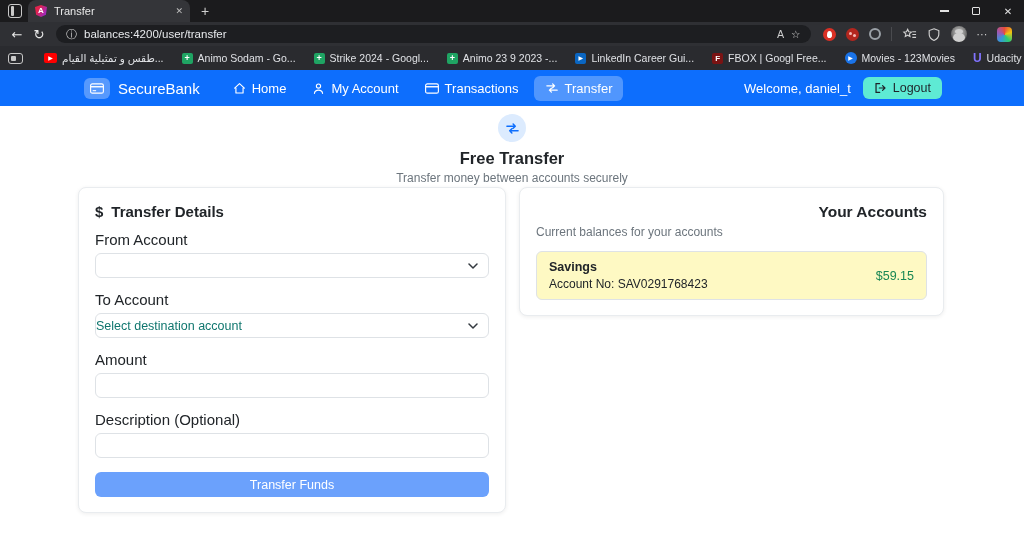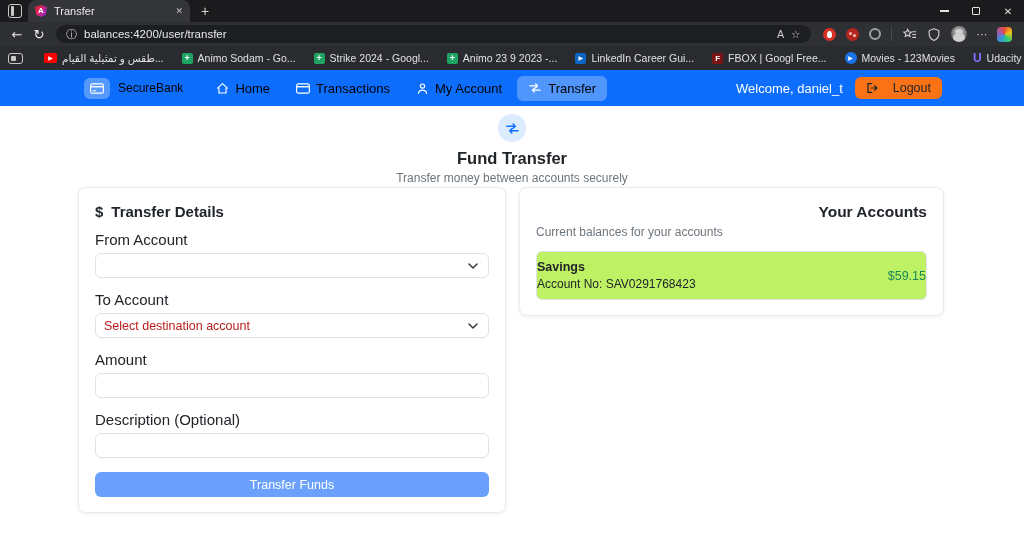--- a/index.html
+++ b/index.html
@@ -48,48 +48,48 @@
   .ico-sheet { width:11px; height:11px; background:#1fa463; border-radius:2px; color:#fff; font-size:9px; font-weight:bold; line-height:11px; text-align:center; }
   .ico-li { width:11px; height:11px; background:#0a66c2; border-radius:2px; color:#fff; font-size:6px; line-height:11px; text-align:center; }
   .ico-fbox { width:11px; height:11px; background:#7a1313; border-radius:2px; color:#fff; font-size:8px; font-weight:bold; line-height:11px; text-align:center; }
   .ico-mov { width:12px; height:12px; background:#1a73e8; border-radius:50%; color:#fff; font-size:6px; line-height:12px; text-align:center; }
   .ico-uda { color:#8173ff; font-size:12px; font-weight:bold; line-height:12px; }
 
   
   .navbar { position:absolute; top:70px; left:0; width:1024px; height:36px; background:#0d6efd; display:flex; align-items:center; padding:0 82px 0 84px; color:#fff; }
   .brand { display:flex; align-items:center; gap:8px; margin-right:22px; }
   .brand-badge { width:26px; height:21px; background:rgba(255,255,255,.3); border-radius:6px; display:flex; align-items:center; justify-content:center; }
-  .brand-name { font-size:12px; font-weight:500; color:#000000; }
-  .nav-item { display:flex; align-items:center; gap:6px; font-size:13px; color:#000000; padding:5px 11px; border-radius:6px; margin-right:4px; }
+  .brand-name { font-size:15px; font-weight:500; color:#ffffff; }
+  .nav-item { display:flex; align-items:center; gap:6px; font-size:13px; color:#ffffff; padding:5px 11px; border-radius:6px; margin-right:4px; }
   .nav-item.active { background:rgba(255,255,255,.28); }
   .nav-right { margin-left:auto; display:flex; align-items:center; gap:12px; }
   .welcome { font-size:13px; color:#ffffff; }
-  .logout-btn { background:#f97316; color:#1f2329; border-radius:6px; padding:4px 11px; display:flex; align-items:center; gap:14px; font-size:12.5px; font-weight:500; }
+  .logout-btn { background:#5eead4; color:#1f2329; border-radius:6px; padding:4px 11px; display:flex; align-items:center; gap:6px; font-size:12.5px; font-weight:500; }
 
   
   .content { position:absolute; top:106px; left:0; width:1024px; height:438px; background:#fff; }
   .page-head { text-align:center; padding-top:8px; }
   .head-ico { width:28px; height:28px; border-radius:50%; background:#dcebfe; display:inline-flex; align-items:center; justify-content:center; }
   .page-title { font-size:16.5px; font-weight:700; color:#212529; margin-top:7px; }
   .page-sub { font-size:12px; color:#6c757d; margin-top:3px; }
   .cards { position:absolute; left:78px; top:81px; width:866px; display:flex; gap:13px; align-items:flex-start; }
   .card { background:#fff; border:1px solid #e9ecef; border-radius:8px; box-shadow:0 1px 4px rgba(0,0,0,.07); padding:15px 16px; }
   .card-left { width:428px; }
   .card-right { flex:1; }
   .card-head { display:flex; align-items:center; gap:8px; margin-bottom:11px; }
   .dollar { font-size:15px; font-weight:700; color:#212529; }
   .card-title { font-size:15px; font-weight:700; color:#212529; }
   .fld-label { font-size:15px; color:#212529; margin-bottom:5px; }
-  .fld-select { position:relative; height:25px; border:1px solid #dee2e6; border-radius:6px; margin-bottom:13px; display:flex; align-items:center; padding:0 28px 0 8px; font-size:12.5px; color:#b91c1c; background:#fff; }
+  .fld-select { position:relative; height:25px; border:1px solid #dee2e6; border-radius:6px; margin-bottom:13px; display:flex; align-items:center; padding:0 28px 0 0; font-size:12.5px; color:#0f766e; background:#fff; }
   .sel-chev { position:absolute; right:10px; top:50%; transform:translateY(-50%); }
   .fld-input { width:100%; height:25px; border:1px solid #dee2e6; border-radius:6px; margin-bottom:13px; padding:0 11px; font-size:12.5px; color:#212529; outline:none; font-family:"Liberation Sans",sans-serif; display:block; }
   .submit-btn { width:100%; height:25px; background:#6ba1fc; border:none; border-radius:6px; color:#fff; font-size:12.5px; font-family:"Liberation Sans",sans-serif; margin-top:1px; }
   .acct-title { font-size:15.5px; font-weight:700; color:#212529;text-align:right; }
   .acct-sub { font-size:12px; color:#6c757d; margin-top:4px; }
-  .acct-row { margin-top:12px; border:1px solid #dee2e6; border-radius:6px; padding:8px 0; display:flex; align-items:center; justify-content:space-between; background:#bef264; }
+  .acct-row { margin-top:12px; border:1px solid #dee2e6; border-radius:6px; padding:8px 12px; display:flex; align-items:center; justify-content:space-between; background:#fef9c3; }
   .acct-name { font-size:12.5px; font-weight:700; color:#212529; margin-bottom:3px; }
   .acct-no { font-size:12px; color:#212529; }
   .acct-balance { font-size:12.5px; color:#198754; }
   svg { display:block; }
 </style>
 </head>
 <body>
 
 <div class="window">
 
@@ -197,35 +197,35 @@
     <div class="nav-item">
       <span>
           <svg width="13" height="13" viewBox="0 0 16 16">
             <path d="M2 7.5L8 2l6 5.5M3.6 7v6.5h8.8V7" fill="none" stroke="#fff" stroke-width="1.4" stroke-linecap="round" stroke-linejoin="round"></path>
           </svg>
         </span>
       <span>Home</span>
     </div>
     <div class="nav-item">
       <span>
+          <svg width="13" height="13" viewBox="0 0 16 16">
+            <circle cx="8" cy="5" r="2.6" fill="none" stroke="#fff" stroke-width="1.4"></circle>
+            <path d="M3 14c.4-2.8 2.4-4 5-4s4.6 1.2 5 4" fill="none" stroke="#fff" stroke-width="1.4" stroke-linecap="round"></path>
+          </svg>
+        </span>
+      <span>My Account</span>
+    </div>
+    <div class="nav-item">
+      <span>
           <svg width="14" height="11" viewBox="0 0 16 12">
             <rect x="0.7" y="0.7" width="14.6" height="10.6" rx="2" fill="none" stroke="#fff" stroke-width="1.3"></rect>
             <path d="M1 4h14" stroke="#fff" stroke-width="1.6"></path>
           </svg>
         </span>
       <span>Transactions</span>
-    </div>
-    <div class="nav-item">
-      <span>
-          <svg width="13" height="13" viewBox="0 0 16 16">
-            <circle cx="8" cy="5" r="2.6" fill="none" stroke="#fff" stroke-width="1.4"></circle>
-            <path d="M3 14c.4-2.8 2.4-4 5-4s4.6 1.2 5 4" fill="none" stroke="#fff" stroke-width="1.4" stroke-linecap="round"></path>
-          </svg>
-        </span>
-      <span>My Account</span>
     </div>
     <div class="nav-item active">
       <span>
           <svg width="14" height="12" viewBox="0 0 16 14">
             <path d="M2 4.5h9M8.7 2.2L11 4.5 8.7 6.8M14 9.5H5M7.3 7.2L5 9.5l2.3 2.3" fill="none" stroke="#fff" stroke-width="1.5" stroke-linecap="round" stroke-linejoin="round"></path>
           </svg>
         </span>
       <span>Transfer</span>
     </div>
     <div class="nav-right">
@@ -242,21 +242,21 @@
     </div>
   </div>
 
   <div class="content">
     <div class="page-head">
       <div class="head-ico">
         <svg width="15" height="13" viewBox="0 0 16 14">
             <path d="M2 4.5h9M8.7 2.2L11 4.5 8.7 6.8M14 9.5H5M7.3 7.2L5 9.5l2.3 2.3" fill="none" stroke="#0d6efd" stroke-width="1.6" stroke-linecap="round" stroke-linejoin="round"></path>
           </svg>
       </div>
-      <div class="page-title">Fund Transfer</div>
+      <div class="page-title">Free Transfer</div>
       <div class="page-sub">Transfer money between accounts securely</div>
     </div>
 
     <div class="cards">
 
       <div class="card card-left">
         <div class="card-head">
           <span class="dollar">$</span>
           <span class="card-title">Transfer Details</span>
         </div>

